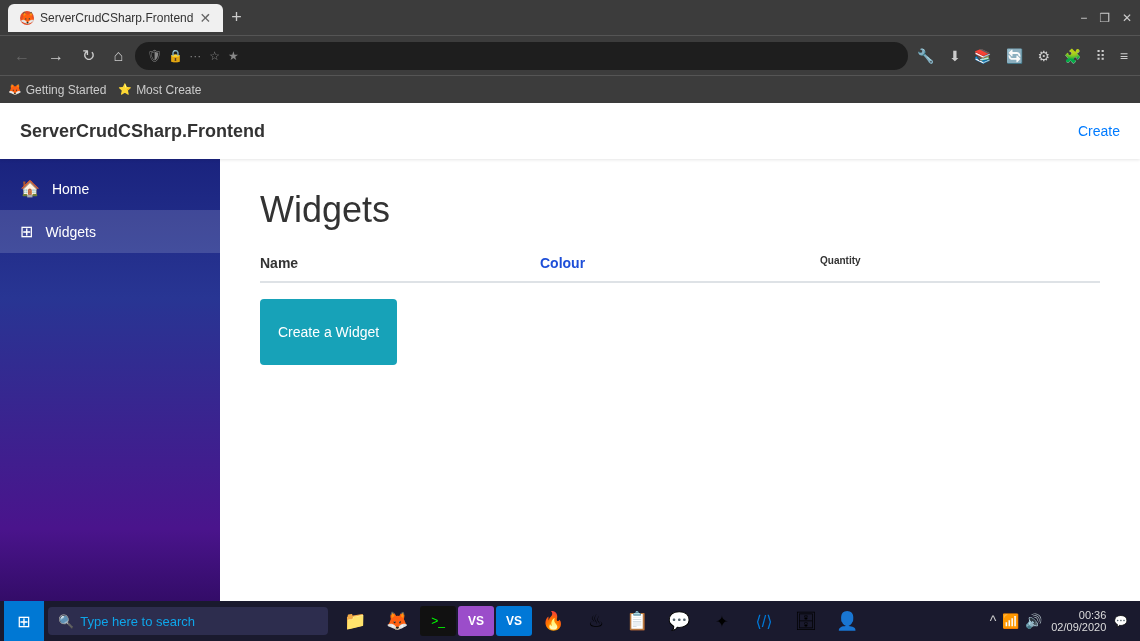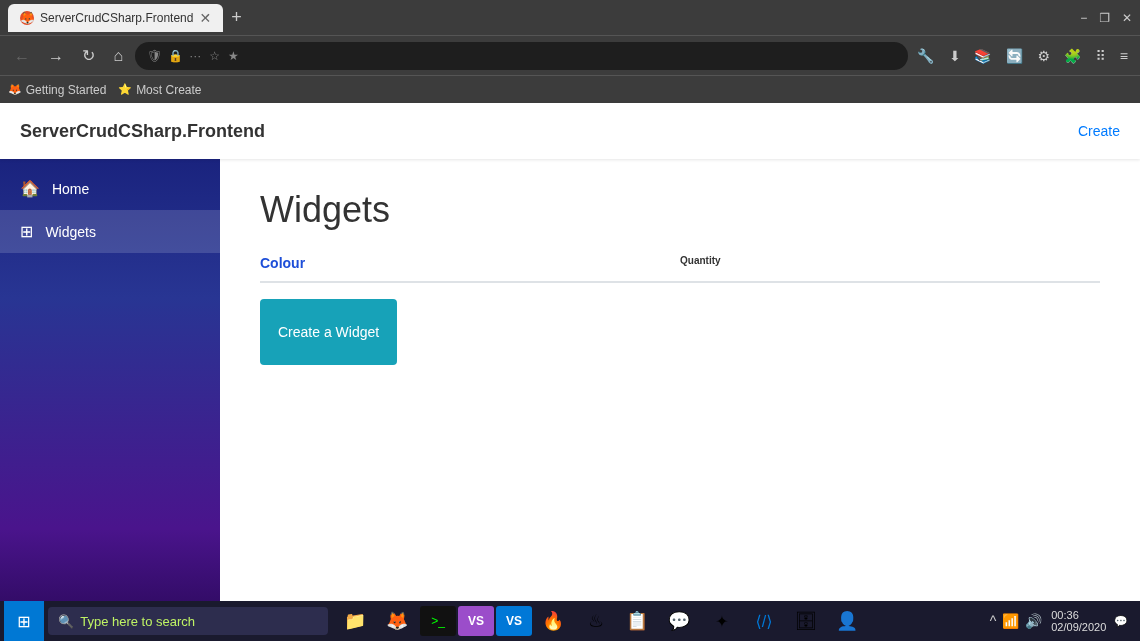--- a/index.html
+++ b/index.html
@@ -286,21 +286,21 @@
       background: #2d2d4e;
       border-radius: 4px;
       padding: 0 10px;
       height: 28px;
       margin: 0 4px;
       width: 280px;
       gap: 6px;
     }
 
     .taskbar-search-icon { color: #aaa; font-size: 13px; }
-    .taskbar-search-text { color: #bef264; font-size: 13px; }
+    .taskbar-search-text { color: #0ea5e9; font-size: 13px; }
 
     .taskbar-apps {
       display: flex;
       align-items: center;
       gap: 2px;
       margin-left: 4px;
     }
 
     .taskbar-app {
       width: 40px;
@@ -315,21 +315,21 @@
     .taskbar-right {
       margin-left: auto;
       display: flex;
       align-items: center;
       gap: 8px;
       padding-right: 8px;
       color: #ddd;
       font-size: 11px;
     }
 
-    .taskbar-clock { }
+    .taskbar-clock { text-align: right; }
     .taskbar-clock .time { display: block; }
     .taskbar-clock .date { display: block; }
 
     .taskbar-sys-icons {
       display: flex;
       align-items: center;
       gap: 6px;
       color: #ccc;
       font-size: 14px;
     }
@@ -421,20 +421,21 @@
         <span class="sidebar-icon">⊞</span>
         <span>Widgets</span>
       </div>
     </div>
 
     <div class="main-content">
       <h1 class="page-title">Widgets</h1>
 
       <div class="table-area">
         <div class="table-header">
+          <span class="col-name">Name</span>
           <span class="col-colour">Colour</span>
           <span class="col-quantity">Quantity</span>
         </div>
 
         <button class="create-btn">Create a Widget</button>
       </div>
     </div>
   </div>
 
   <div class="status-bar">

